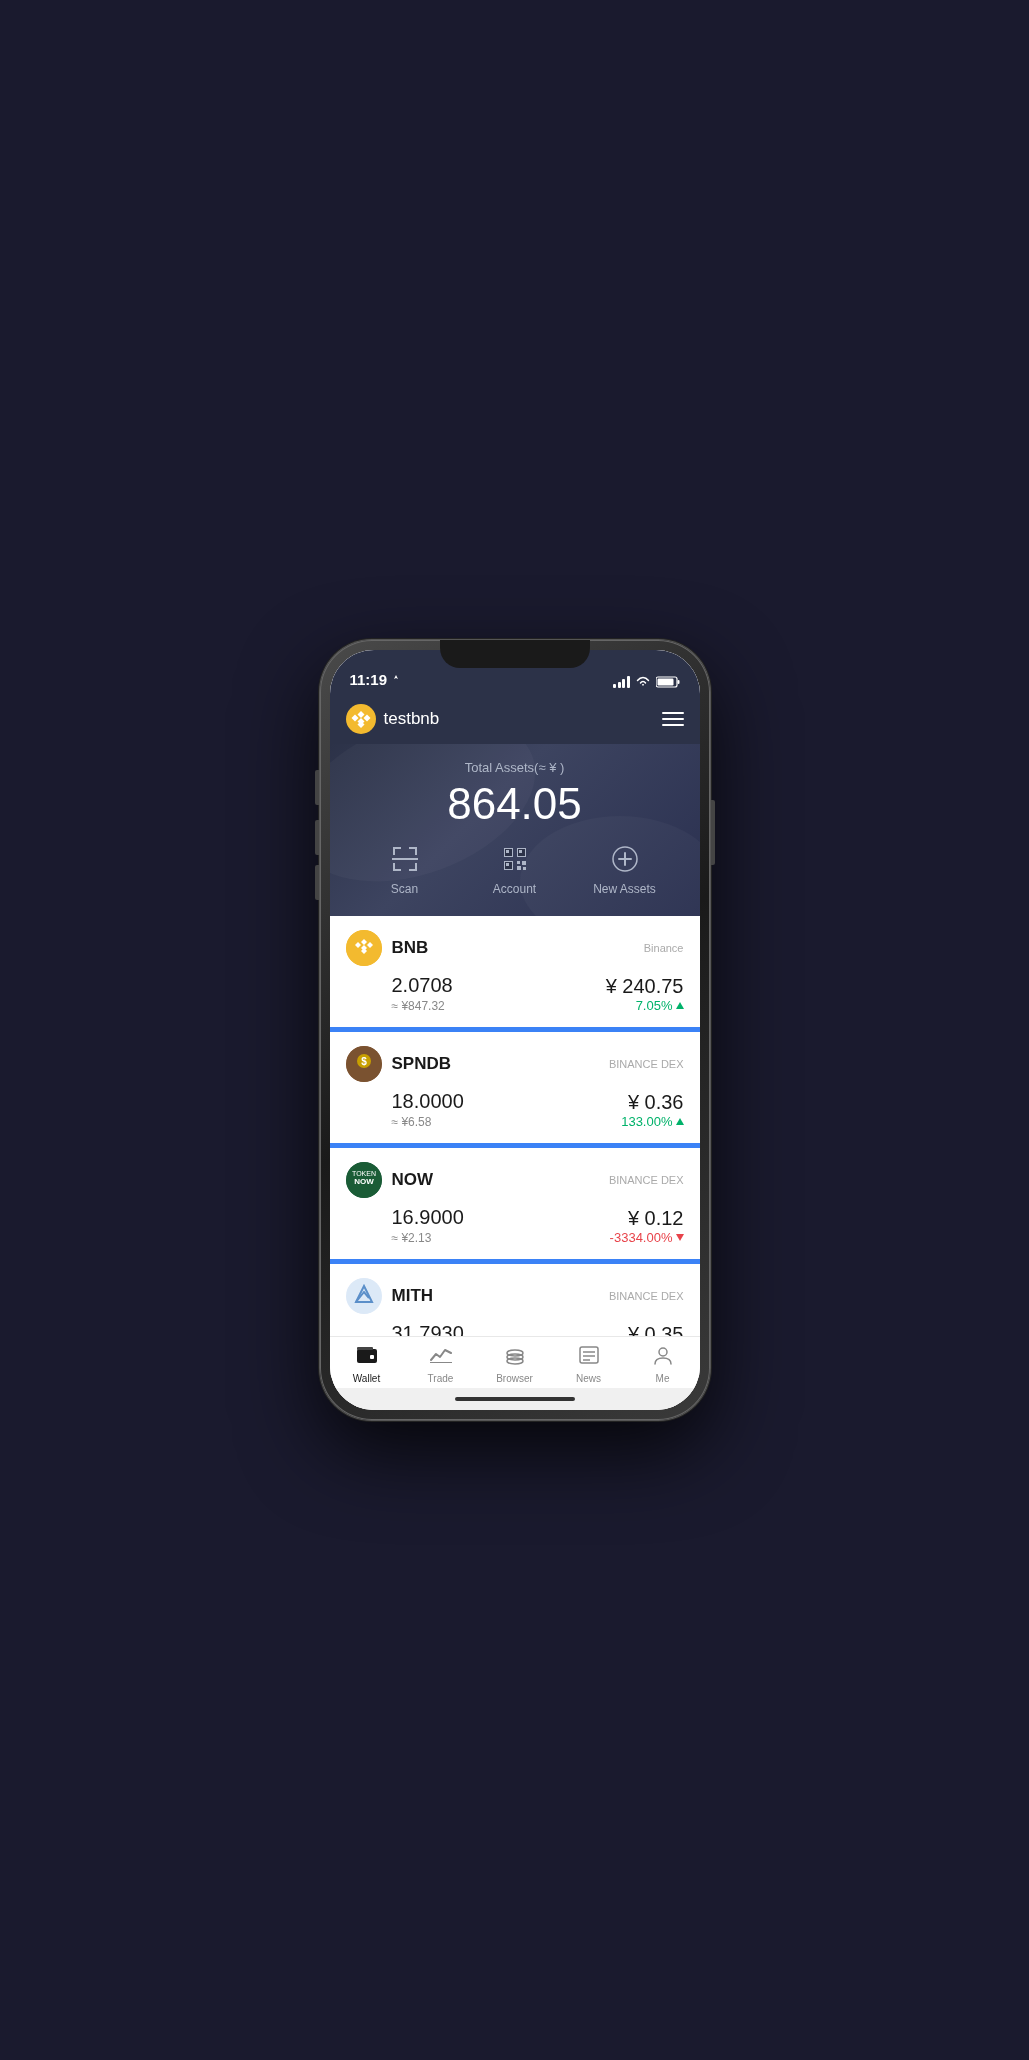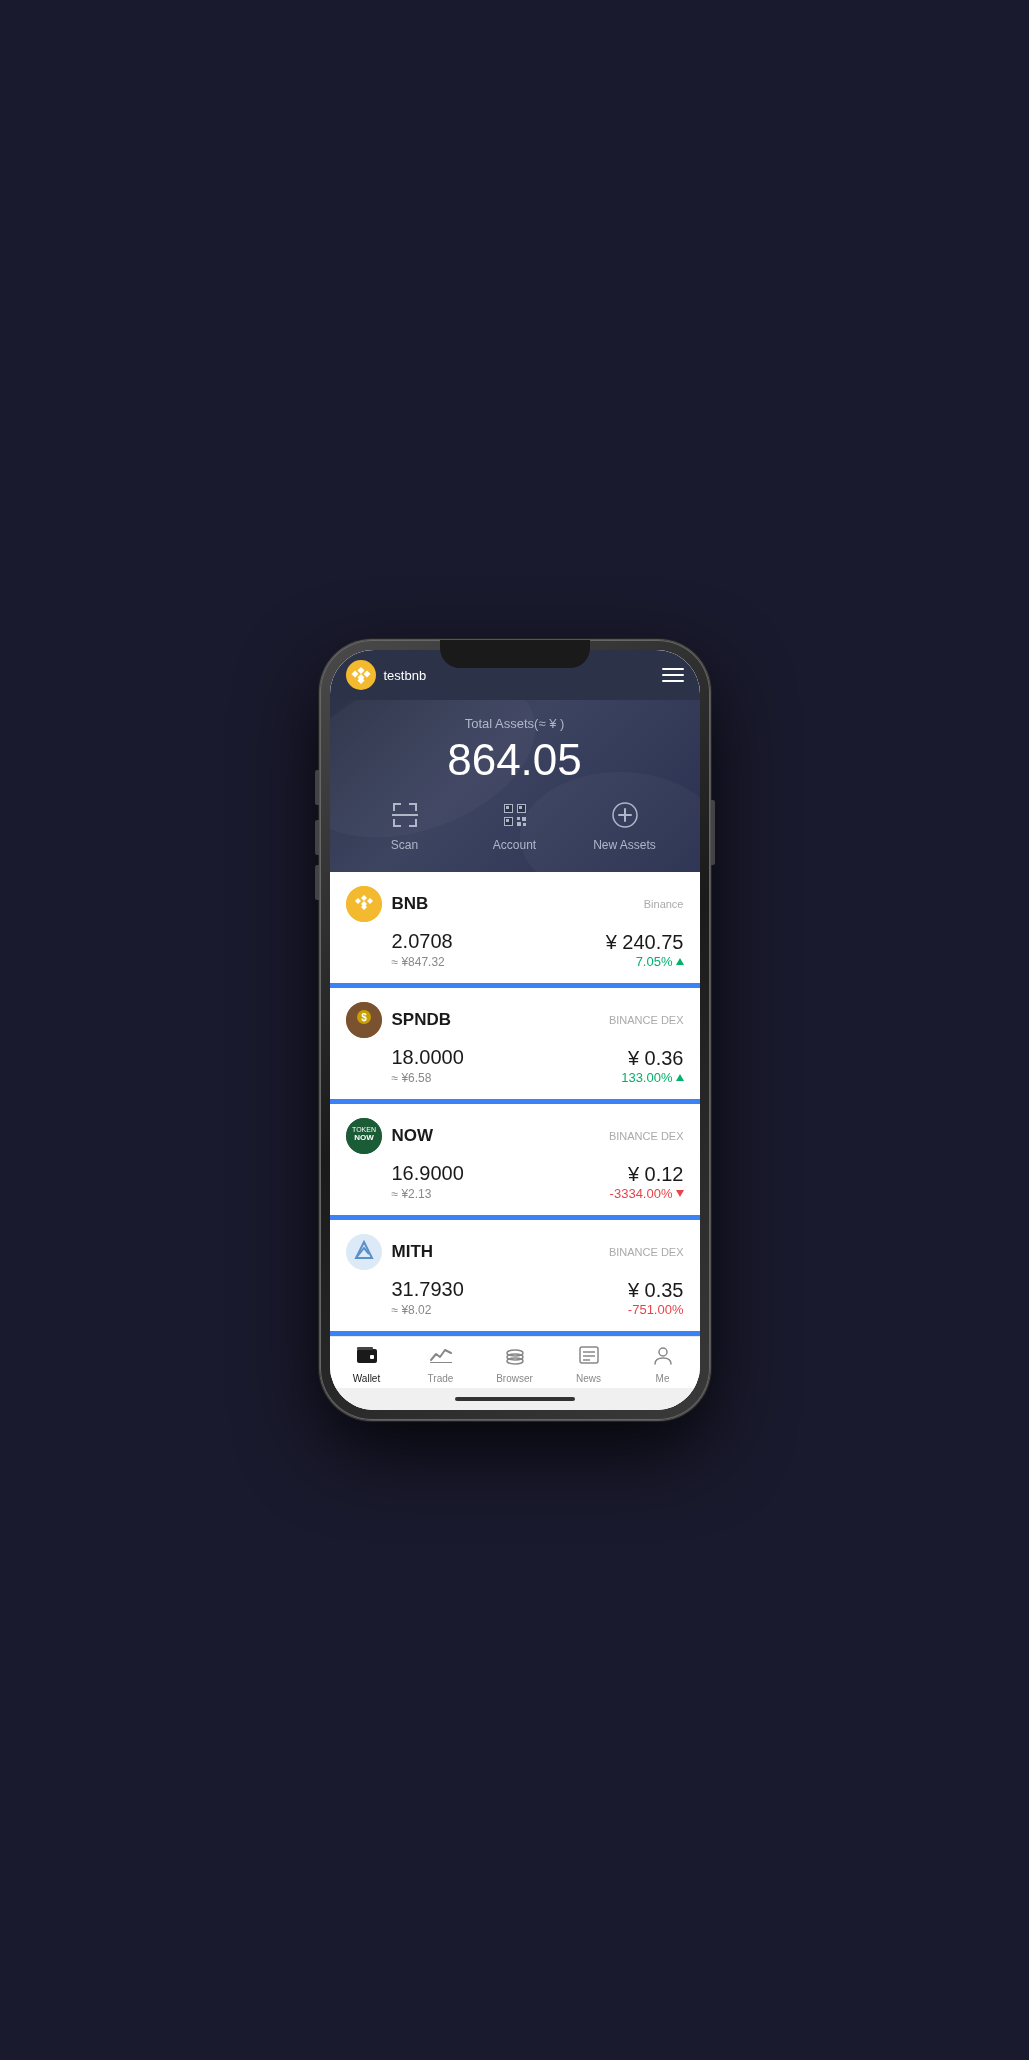--- a/index.html
+++ b/index.html
@@ -133,21 +133,21 @@
       gap: 8px;
     }
 
     .bnb-logo-small {
       width: 30px;
       height: 30px;
     }
 
     .header-title {
       color: #fff;
-      font-size: 13px;
+      font-size: 17px;
       font-weight: 500;
     }
 
     .menu-icon {
       color: #fff;
       font-size: 18px;
       display: flex;
       flex-direction: column;
       gap: 4px;
       cursor: pointer;
@@ -387,20 +387,49 @@
     }
   </style>
 </head>
 <body>
 
 <div class="phone-outer">
   <div class="notch"></div>
   <div class="phone-inner">
     <div class="screen-content">
 
+      <div class="status-bar">
+        <div class="status-time">
+          <span>11:19</span>
+          <svg width="10" height="10" viewBox="0 0 10 10">
+            <path d="M5 0 L7 4 L5 3 L3 4 Z" fill="white"></path>
+          </svg>
+        </div>
+        <div class="status-icons">
+
+          <div class="signal-bars">
+            <div class="signal-bar" style="height:4px"></div>
+            <div class="signal-bar" style="height:6px"></div>
+            <div class="signal-bar" style="height:9px"></div>
+            <div class="signal-bar" style="height:12px"></div>
+          </div>
+
+          <svg width="16" height="12" viewBox="0 0 16 12">
+            <path d="M8 10 L9.2 8.5 Q8.6 8 8 8 Q7.4 8 6.8 8.5 Z" fill="white"></path>
+            <path d="M5.5 7 Q6.5 5.5 8 5.5 Q9.5 5.5 10.5 7" fill="none" stroke="white" stroke-width="1.5" stroke-linecap="round"></path>
+            <path d="M2.5 4.5 Q5 1.5 8 1.5 Q11 1.5 13.5 4.5" fill="none" stroke="white" stroke-width="1.5" stroke-linecap="round"></path>
+          </svg>
+
+          <svg width="24" height="12" viewBox="0 0 24 12">
+            <rect x="0" y="1" width="21" height="10" rx="2" fill="none" stroke="white" stroke-width="1.2"></rect>
+            <rect x="21.5" y="4" width="2" height="4" rx="1" fill="white"></rect>
+            <rect x="1.5" y="2.5" width="16" height="7" rx="1.2" fill="white"></rect>
+          </svg>
+        </div>
+      </div>
 
       <div class="app-header">
         <div class="header-left">
 
           <svg class="bnb-logo-small" viewBox="0 0 30 30">
             <circle cx="15" cy="15" r="15" fill="#f3ba2f"></circle>
             <polygon points="15,7 18.5,10.5 15,14 11.5,10.5" fill="white"></polygon>
             <polygon points="21,10.5 24.5,14 21,17.5 17.5,14" fill="white"></polygon>
             <polygon points="9,10.5 12.5,14 9,17.5 5.5,14" fill="white"></polygon>
             <polygon points="15,17 18.5,20.5 15,24 11.5,20.5" fill="white"></polygon>

